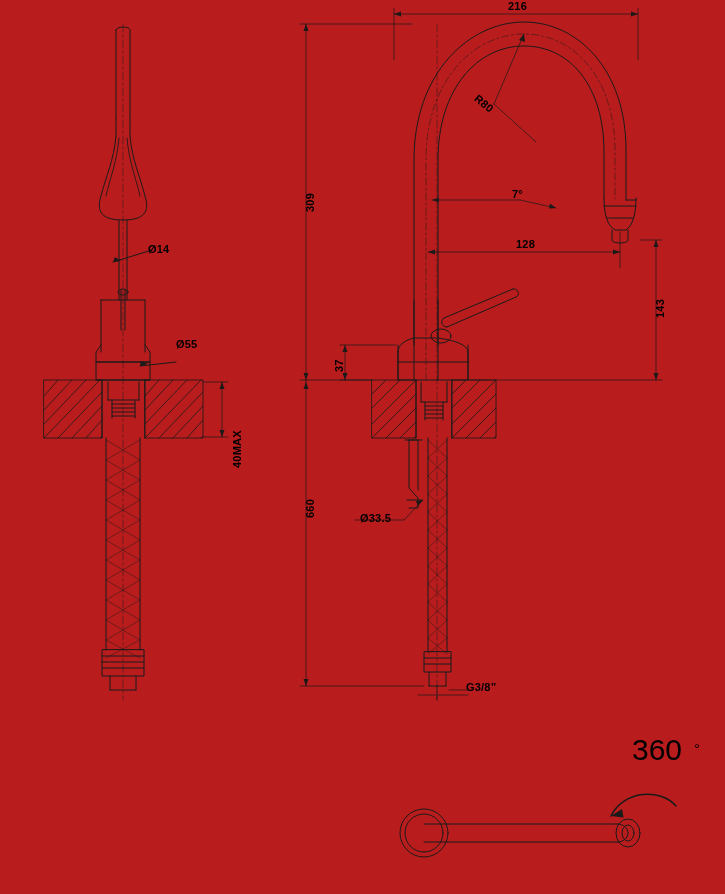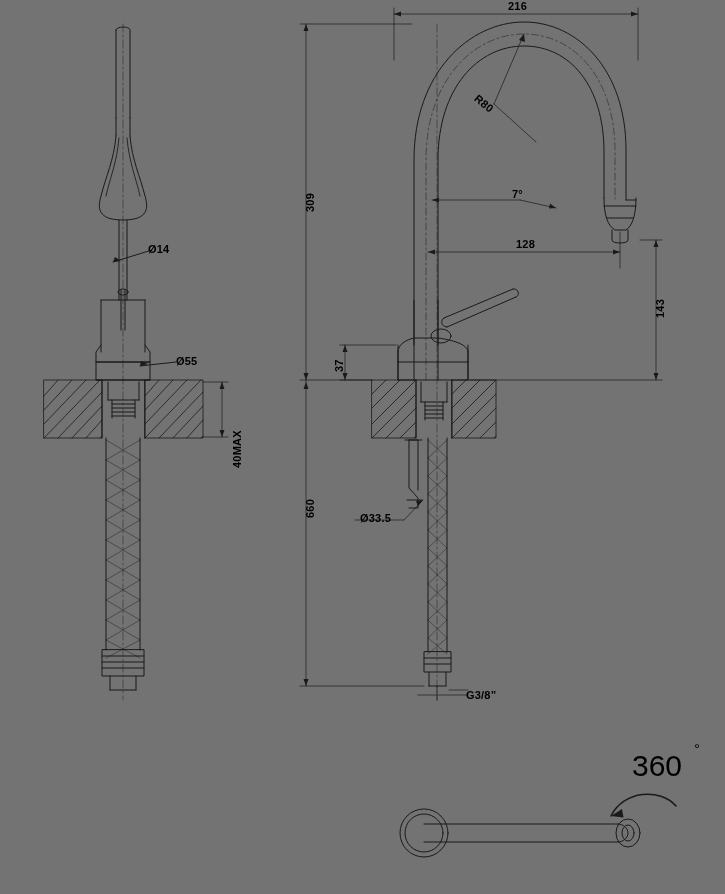--- a/index.html
+++ b/index.html
@@ -4,21 +4,21 @@
 <style>
   html, body {
     margin: 0;
     padding: 0;
     background: #ffffff;
   }
   #sheet {
     position: relative;
     width: 725px;
     height: 894px;
-    background: #737373;
+    background: #b91c1c;
     font-family: "Liberation Sans", sans-serif;
     overflow: hidden;
   }
   #sheet svg {
     position: absolute;
     left: 0;
     top: 0;
   }
   .dim-label {
     position: absolute;
@@ -278,25 +278,25 @@
   <div class="dim-label" style="left:516px; top:238px;">128</div>
 
   <div class="dim-label vert" style="left:654px; top:318px;">143</div>
 
   <div class="dim-label vert" style="left:333px; top:372px;">37</div>
 
   <div class="dim-label vert" style="left:304px; top:518px;">660</div>
 
   <div class="dim-label" style="left:148px; top:243px;">Ø14</div>
 
-  <div class="dim-label" style="left:176px; top:355px;">Ø55</div>
+  <div class="dim-label" style="left:176px; top:338px;">Ø55</div>
 
   <div class="dim-label vert" style="left:231px; top:468px;">40MAX</div>
 
   <div class="dim-label" style="left:360px; top:512px;text-align:center;">Ø33.5</div>
 
-  <div class="dim-label" style="left:466px; top:681px;margin-top:8px;">G3/8”</div>
-
-  <div class="rot-label" style="left:632px; top:733px;margin-top:16px;">360</div>
+  <div class="dim-label" style="left:466px; top:681px;">G3/8”</div>
+
+  <div class="rot-label" style="left:632px; top:733px;">360</div>
 
   <div class="rot-deg" style="left:694px; top:740px;">°</div>
 
 </div>
 
 </body></html>

